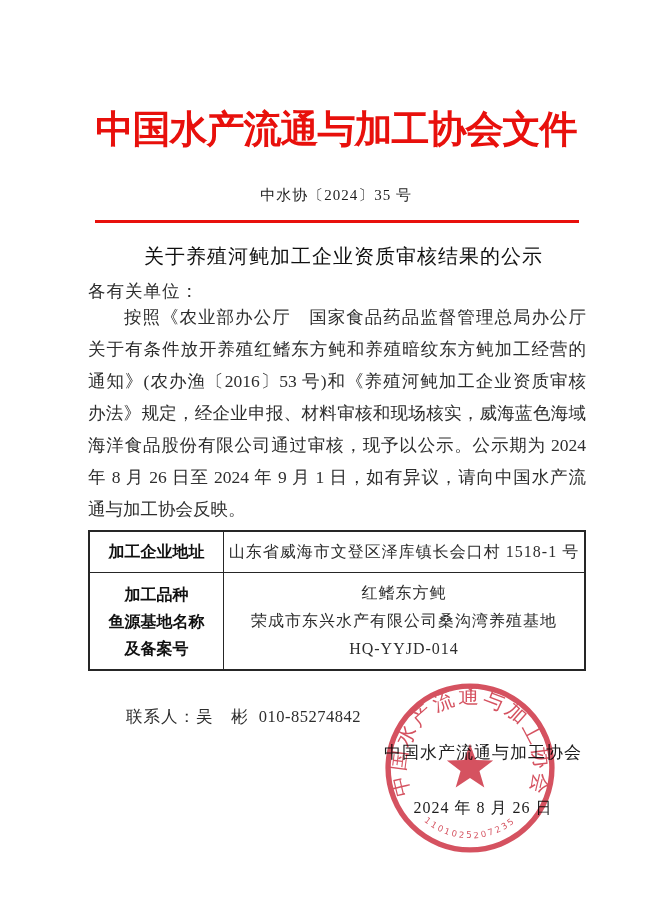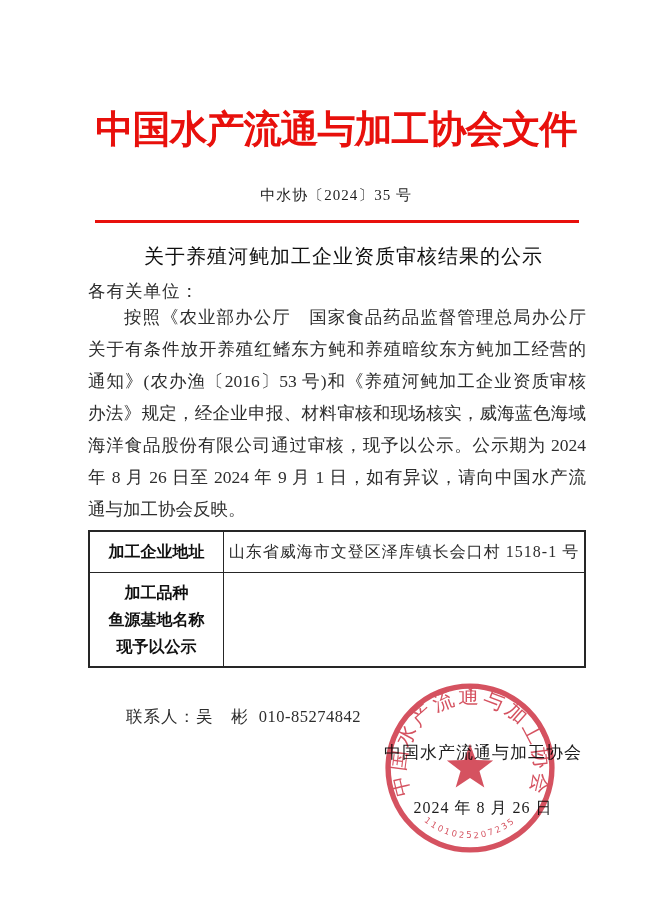--- a/index.html
+++ b/index.html
@@ -157,21 +157,26 @@
 
   <div class="info-table">
     <div class="t-row r2">
       <div class="t-label">加工企业地址</div>
       <div class="t-value">山东省威海市文登区泽库镇长会口村 1518-1 号</div>
     </div>
     <div class="t-row r3">
       <div class="t-label">
         <div>加工品种</div>
         <div>鱼源基地名称</div>
-        <div>现予以公示</div>
+        <div>及备案号</div>
+      </div>
+      <div class="t-value">
+        <div>红鳍东方鲀</div>
+        <div>荣成市东兴水产有限公司桑沟湾养殖基地</div>
+        <div>HQ-YYJD-014</div>
       </div>
     </div>
   </div>
 
   <div class="contact-line">
     <span>联系人：</span><span>吴　彬</span>&nbsp;&nbsp;<span class="phone">010-85274842</span>
   </div>
 
   <div class="signature">
     <div class="org">中国水产流通与加工协会</div>

